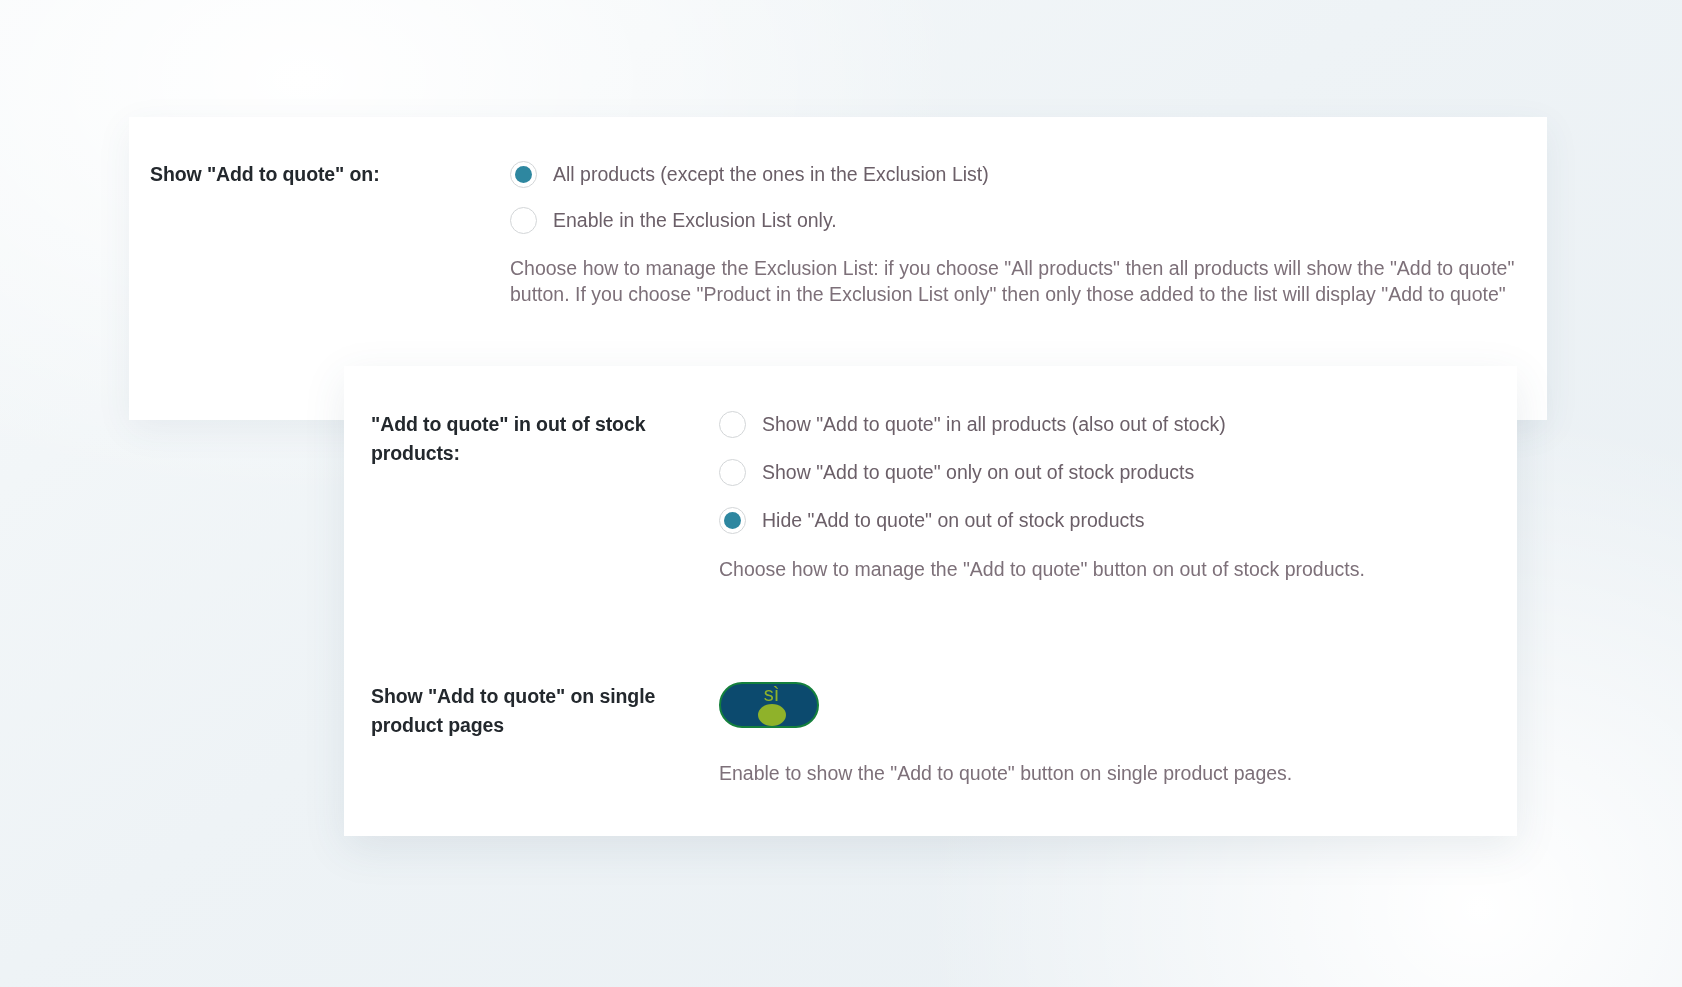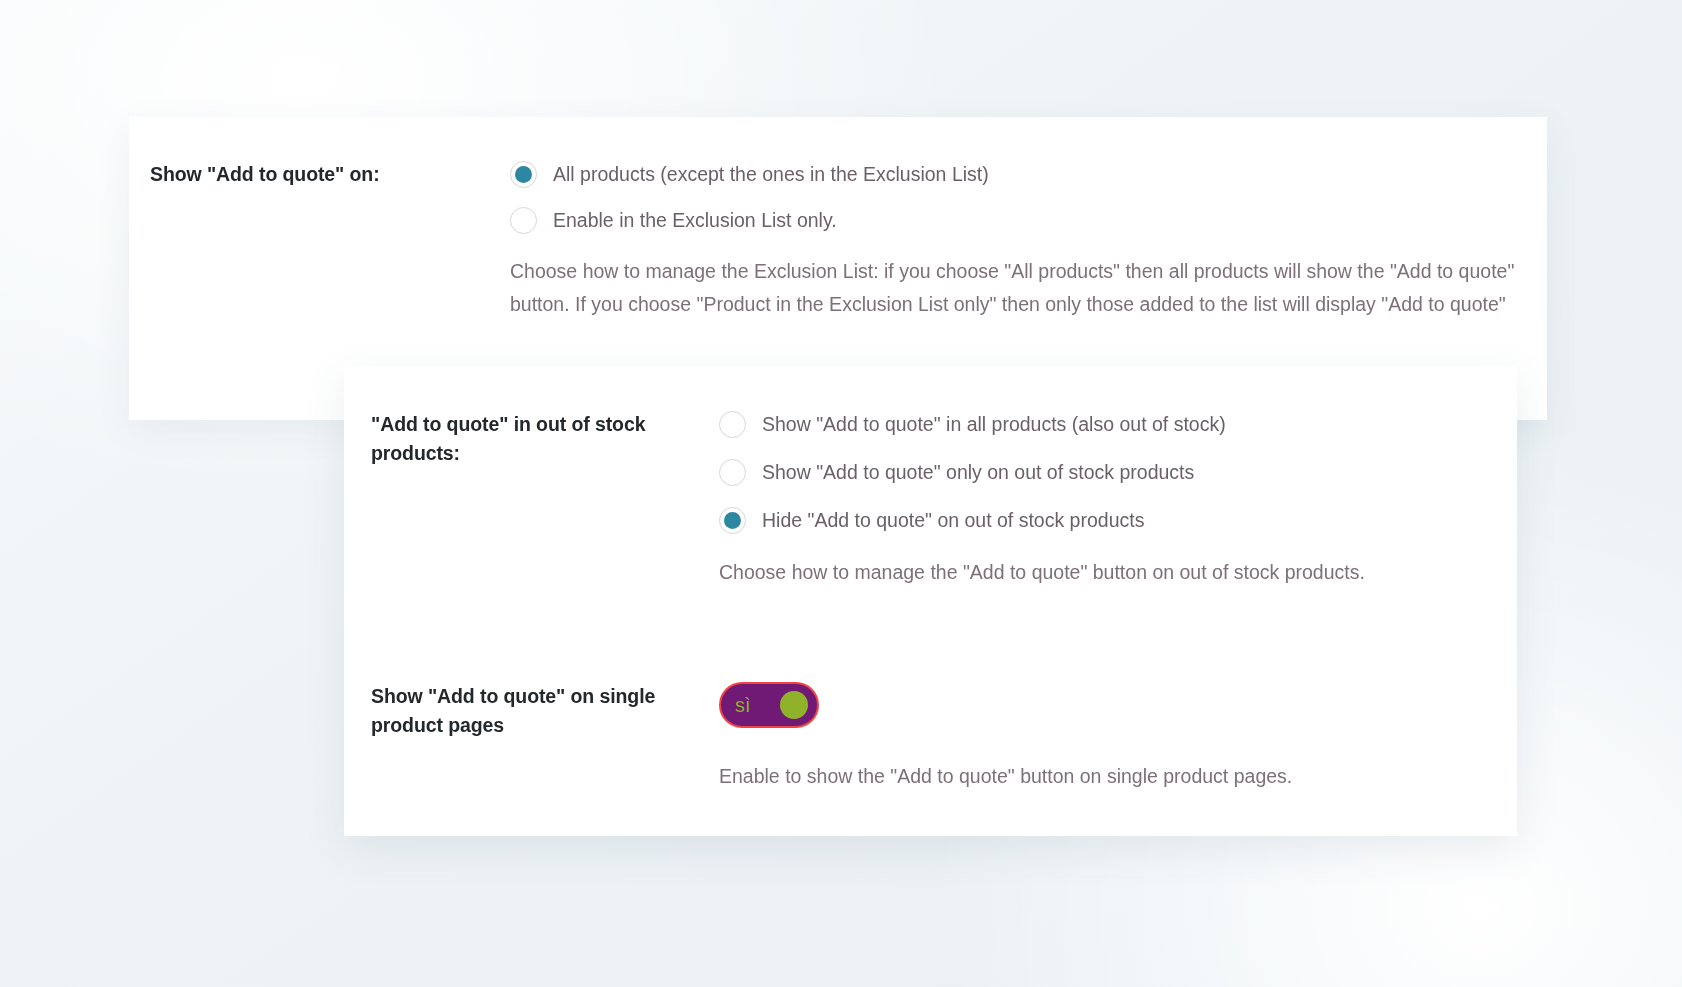--- a/index.html
+++ b/index.html
@@ -99,36 +99,37 @@
   .radio-label {
     font-size: 19.5px;
     color: #6b5f68;
     line-height: 28px;
     white-space: nowrap;
   }
 
   .help-text {
     font-size: 19.5px;
     color: #7d7079;
-    line-height: 33px;
+    line-height: 26px;
   }
 
   
   .toggle {
     width: 100px;
     height: 46px;
-    border: 2px solid #ef4444;
+    border: 2px solid #15803d;
     border-radius: 23px;
-    background: #701a75;
+    background: #0c4a6e;
     display: flex;
     align-items: center;
     justify-content: space-between;
     padding: 0 9px 0 14px;
     box-sizing: border-box;
     cursor: pointer;
+    flex-direction: column;
   }
   .toggle .toggle-text {
     font-size: 20px;
     color: #8fb22a;
     line-height: 1;
   }
   .toggle .knob {
     width: 28px;
     height: 28px;
     border-radius: 50%;

